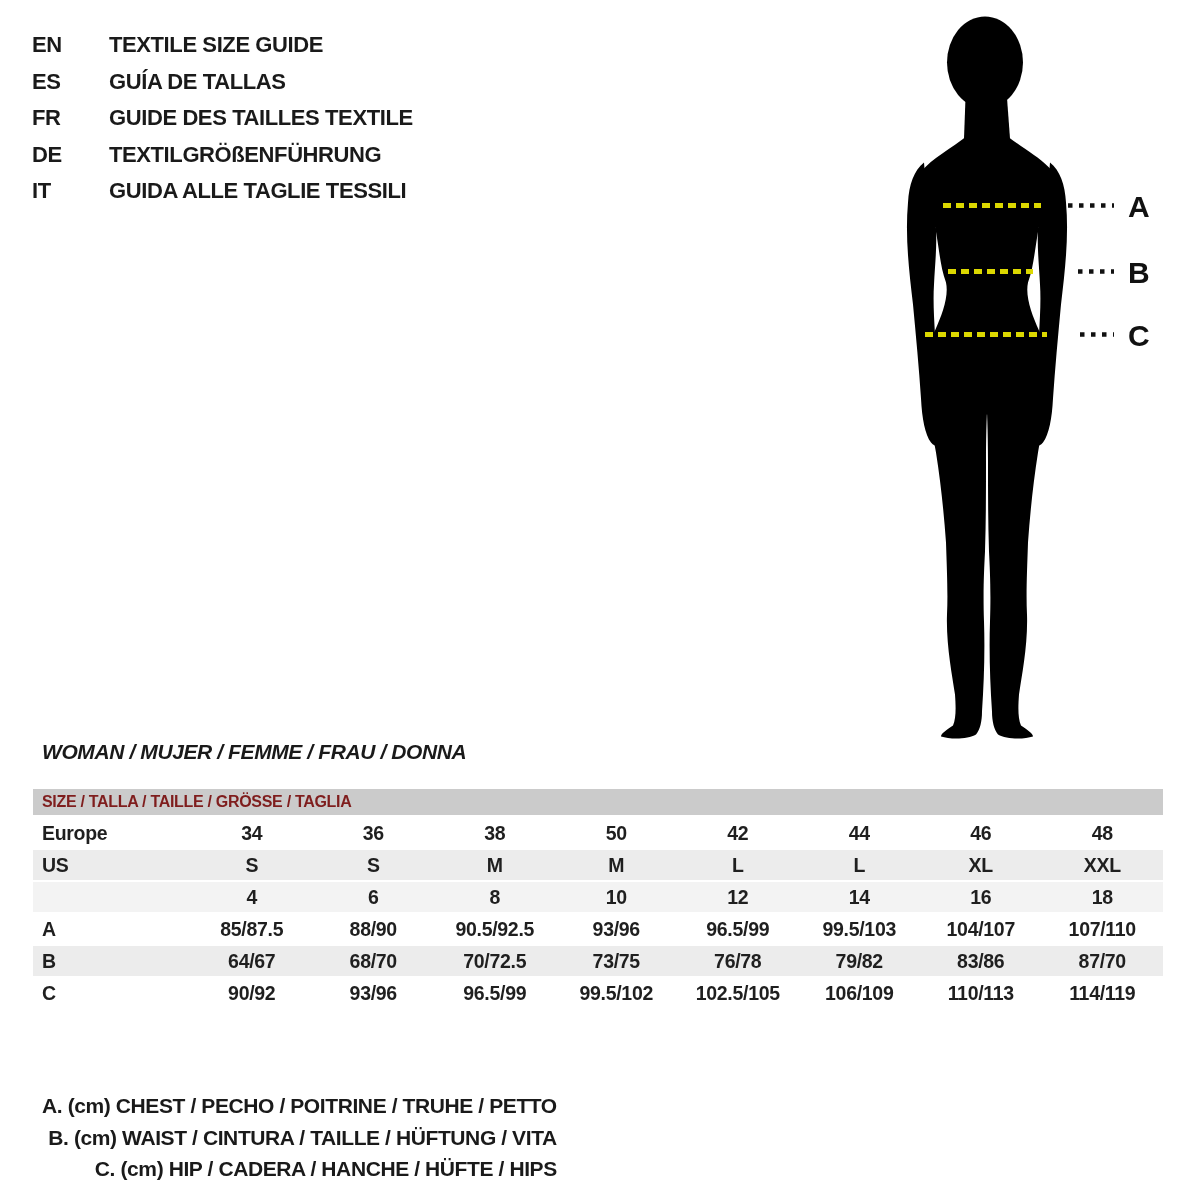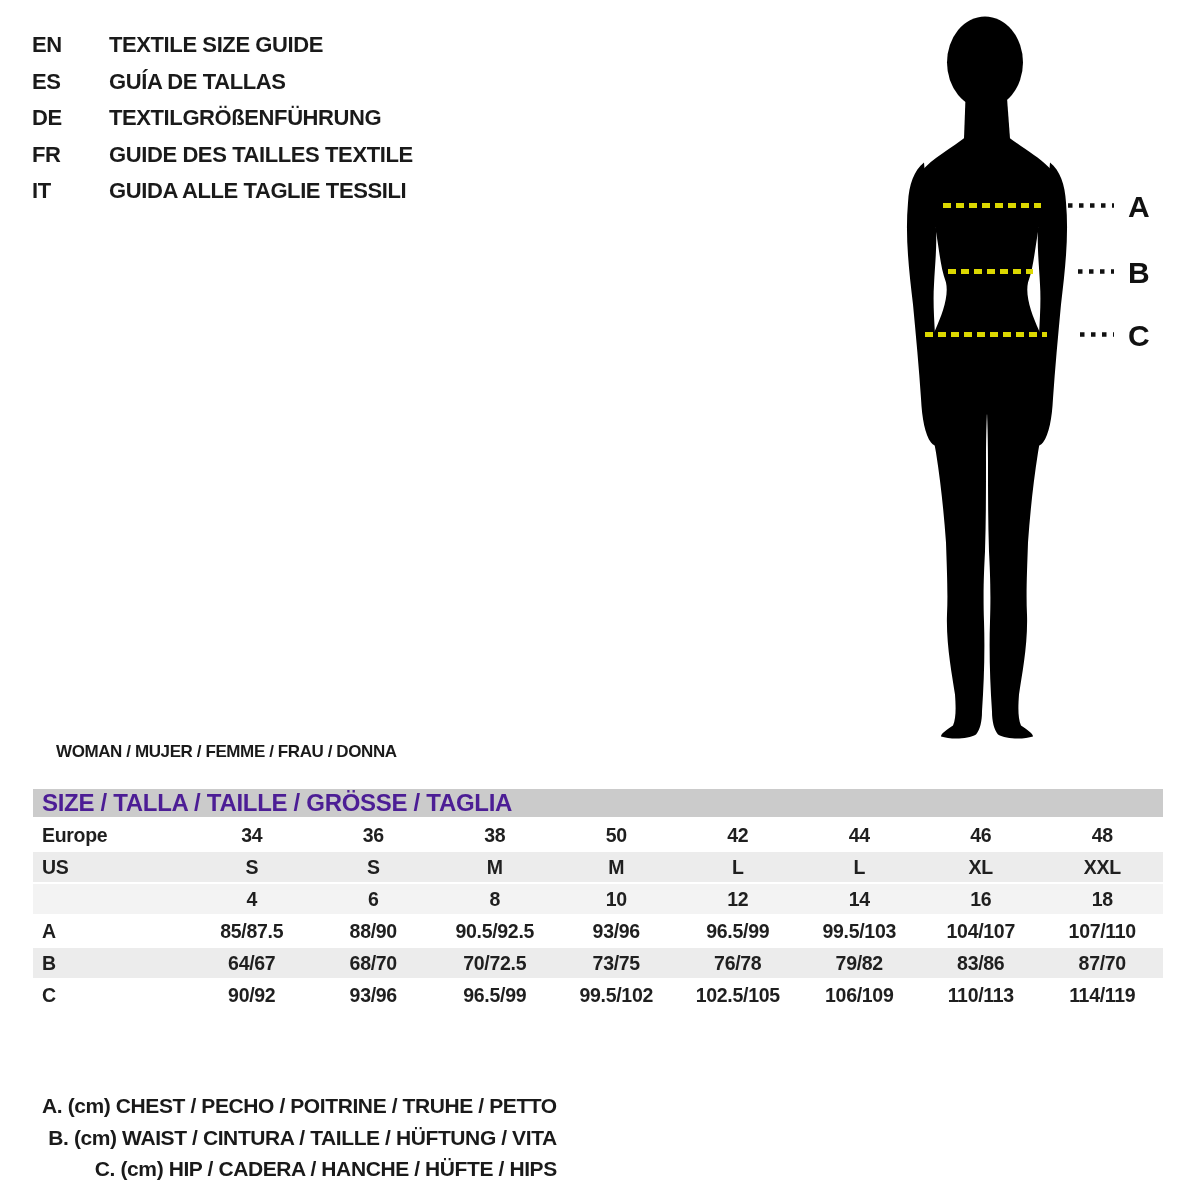--- a/index.html
+++ b/index.html
@@ -21,34 +21,34 @@
 
   
   .figure { position:absolute; left:890px; top:12px; width:270px; height:728px; }
   .figure svg text {
     font-family:"Liberation Sans", sans-serif;
     font-size:30px; font-weight:bold; fill:#111;
   }
 
   
   .section-title {
-    position:absolute; left:56px; top:741px;
-    font-size:17px; font-weight:bold; letter-spacing:-0.4px; line-height:22px;
+    position:absolute; left:42px; top:741px;
+    font-size:21px; font-weight:bold; letter-spacing:-0.4px; line-height:22px;font-style:italic;
   }
 
   
   table.size-table {
     position:absolute; left:33px; top:789px; width:1130px;
     border-collapse:collapse; table-layout:fixed;
   }
   .size-table col.c-label { width:158px; }
   .size-table th {
     background:#cbcbcb; height:26px;
-    font-size:24px; font-weight:bold; letter-spacing:-0.3px;
-    color:#4c1d95; text-align:left; padding:0 0 0 9px;
+    font-size:16px; font-weight:bold; letter-spacing:-0.3px;
+    color:#7f1d1d; text-align:left; padding:0 0 0 9px;
     border-bottom:3px solid #fff;
   }
   .size-table td {
     height:30px; padding:0;
     font-size:19.5px; font-weight:bold; letter-spacing:-0.3px;
     color:#1f1f1f; text-align:center; vertical-align:middle;
     border-bottom:2px solid #fff; background:#fff;
   }
   .size-table td.label { text-align:left; padding-left:9px; }
   .size-table tbody tr:nth-child(2) td,
@@ -71,26 +71,26 @@
   <div class="lang-list">
       <div class="lang-row">
         <span class="lang-code">EN</span>
         <span class="lang-label">TEXTILE SIZE GUIDE</span>
       </div>
       <div class="lang-row">
         <span class="lang-code">ES</span>
         <span class="lang-label">GUÍA DE TALLAS</span>
       </div>
       <div class="lang-row">
+        <span class="lang-code">FR</span>
+        <span class="lang-label">GUIDE DES TAILLES TEXTILE</span>
+      </div>
+      <div class="lang-row">
         <span class="lang-code">DE</span>
         <span class="lang-label">TEXTILGRÖßENFÜHRUNG</span>
-      </div>
-      <div class="lang-row">
-        <span class="lang-code">FR</span>
-        <span class="lang-label">GUIDE DES TAILLES TEXTILE</span>
       </div>
       <div class="lang-row">
         <span class="lang-code">IT</span>
         <span class="lang-label">GUIDA ALLE TAGLIE TESSILI</span>
       </div>
     </div>
 
   <div class="figure">
     <svg viewBox="0 0 270 727" width="270" height="728">
       <g>

